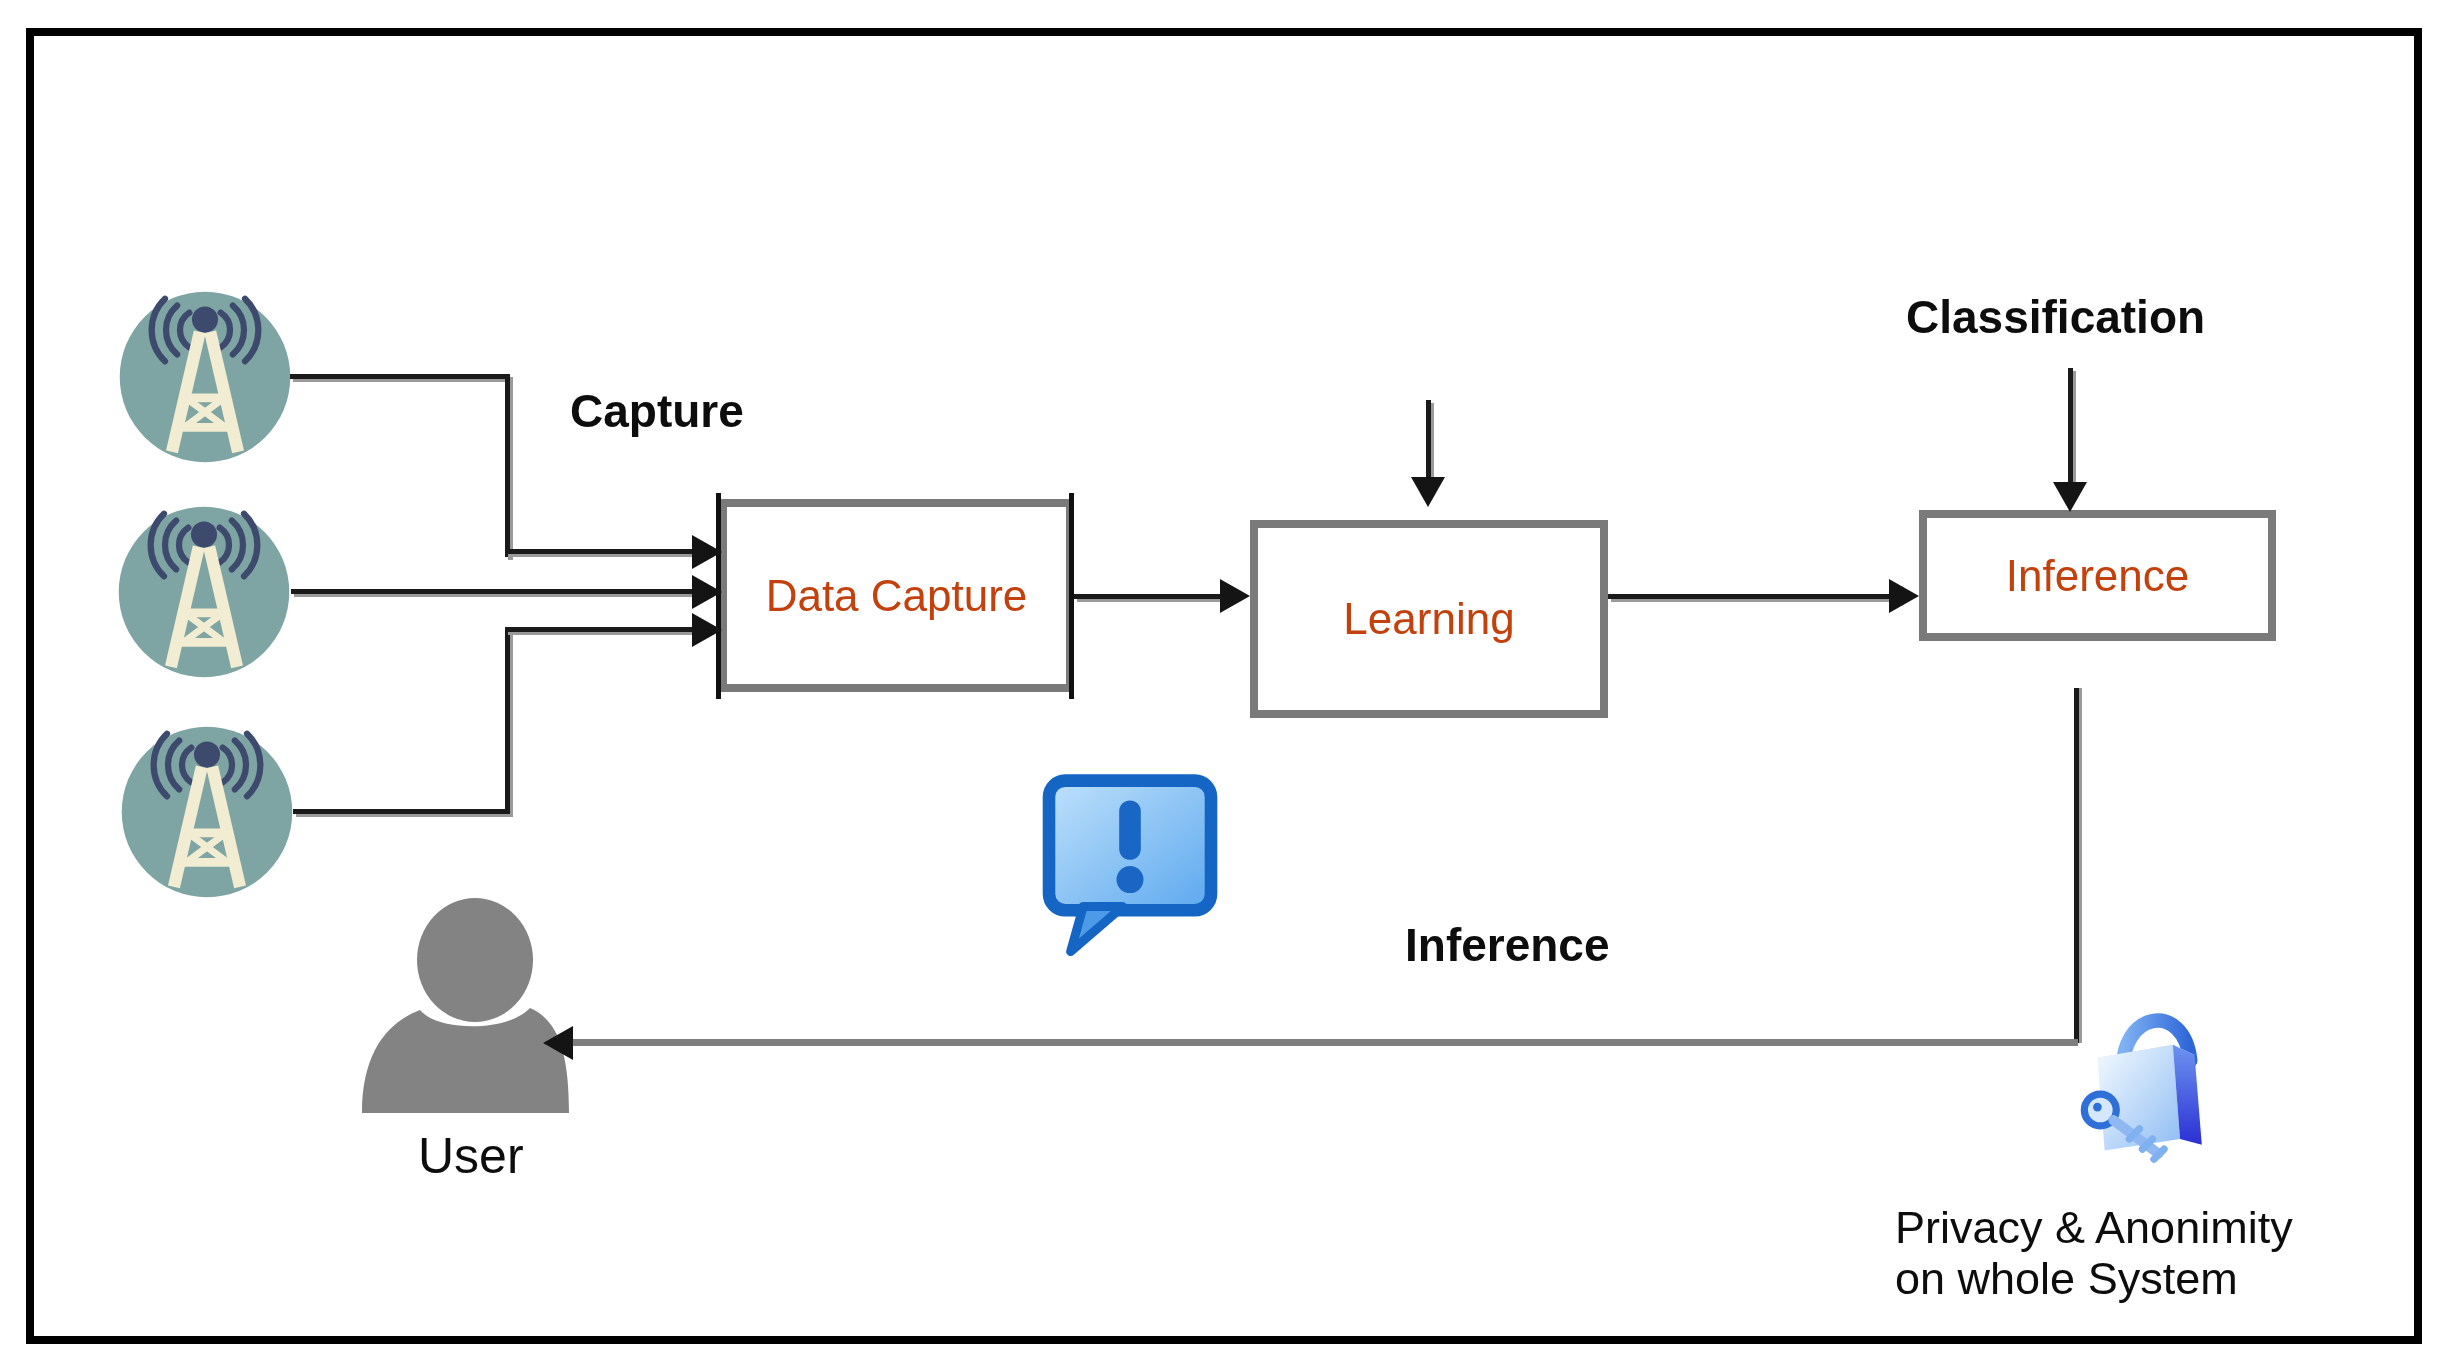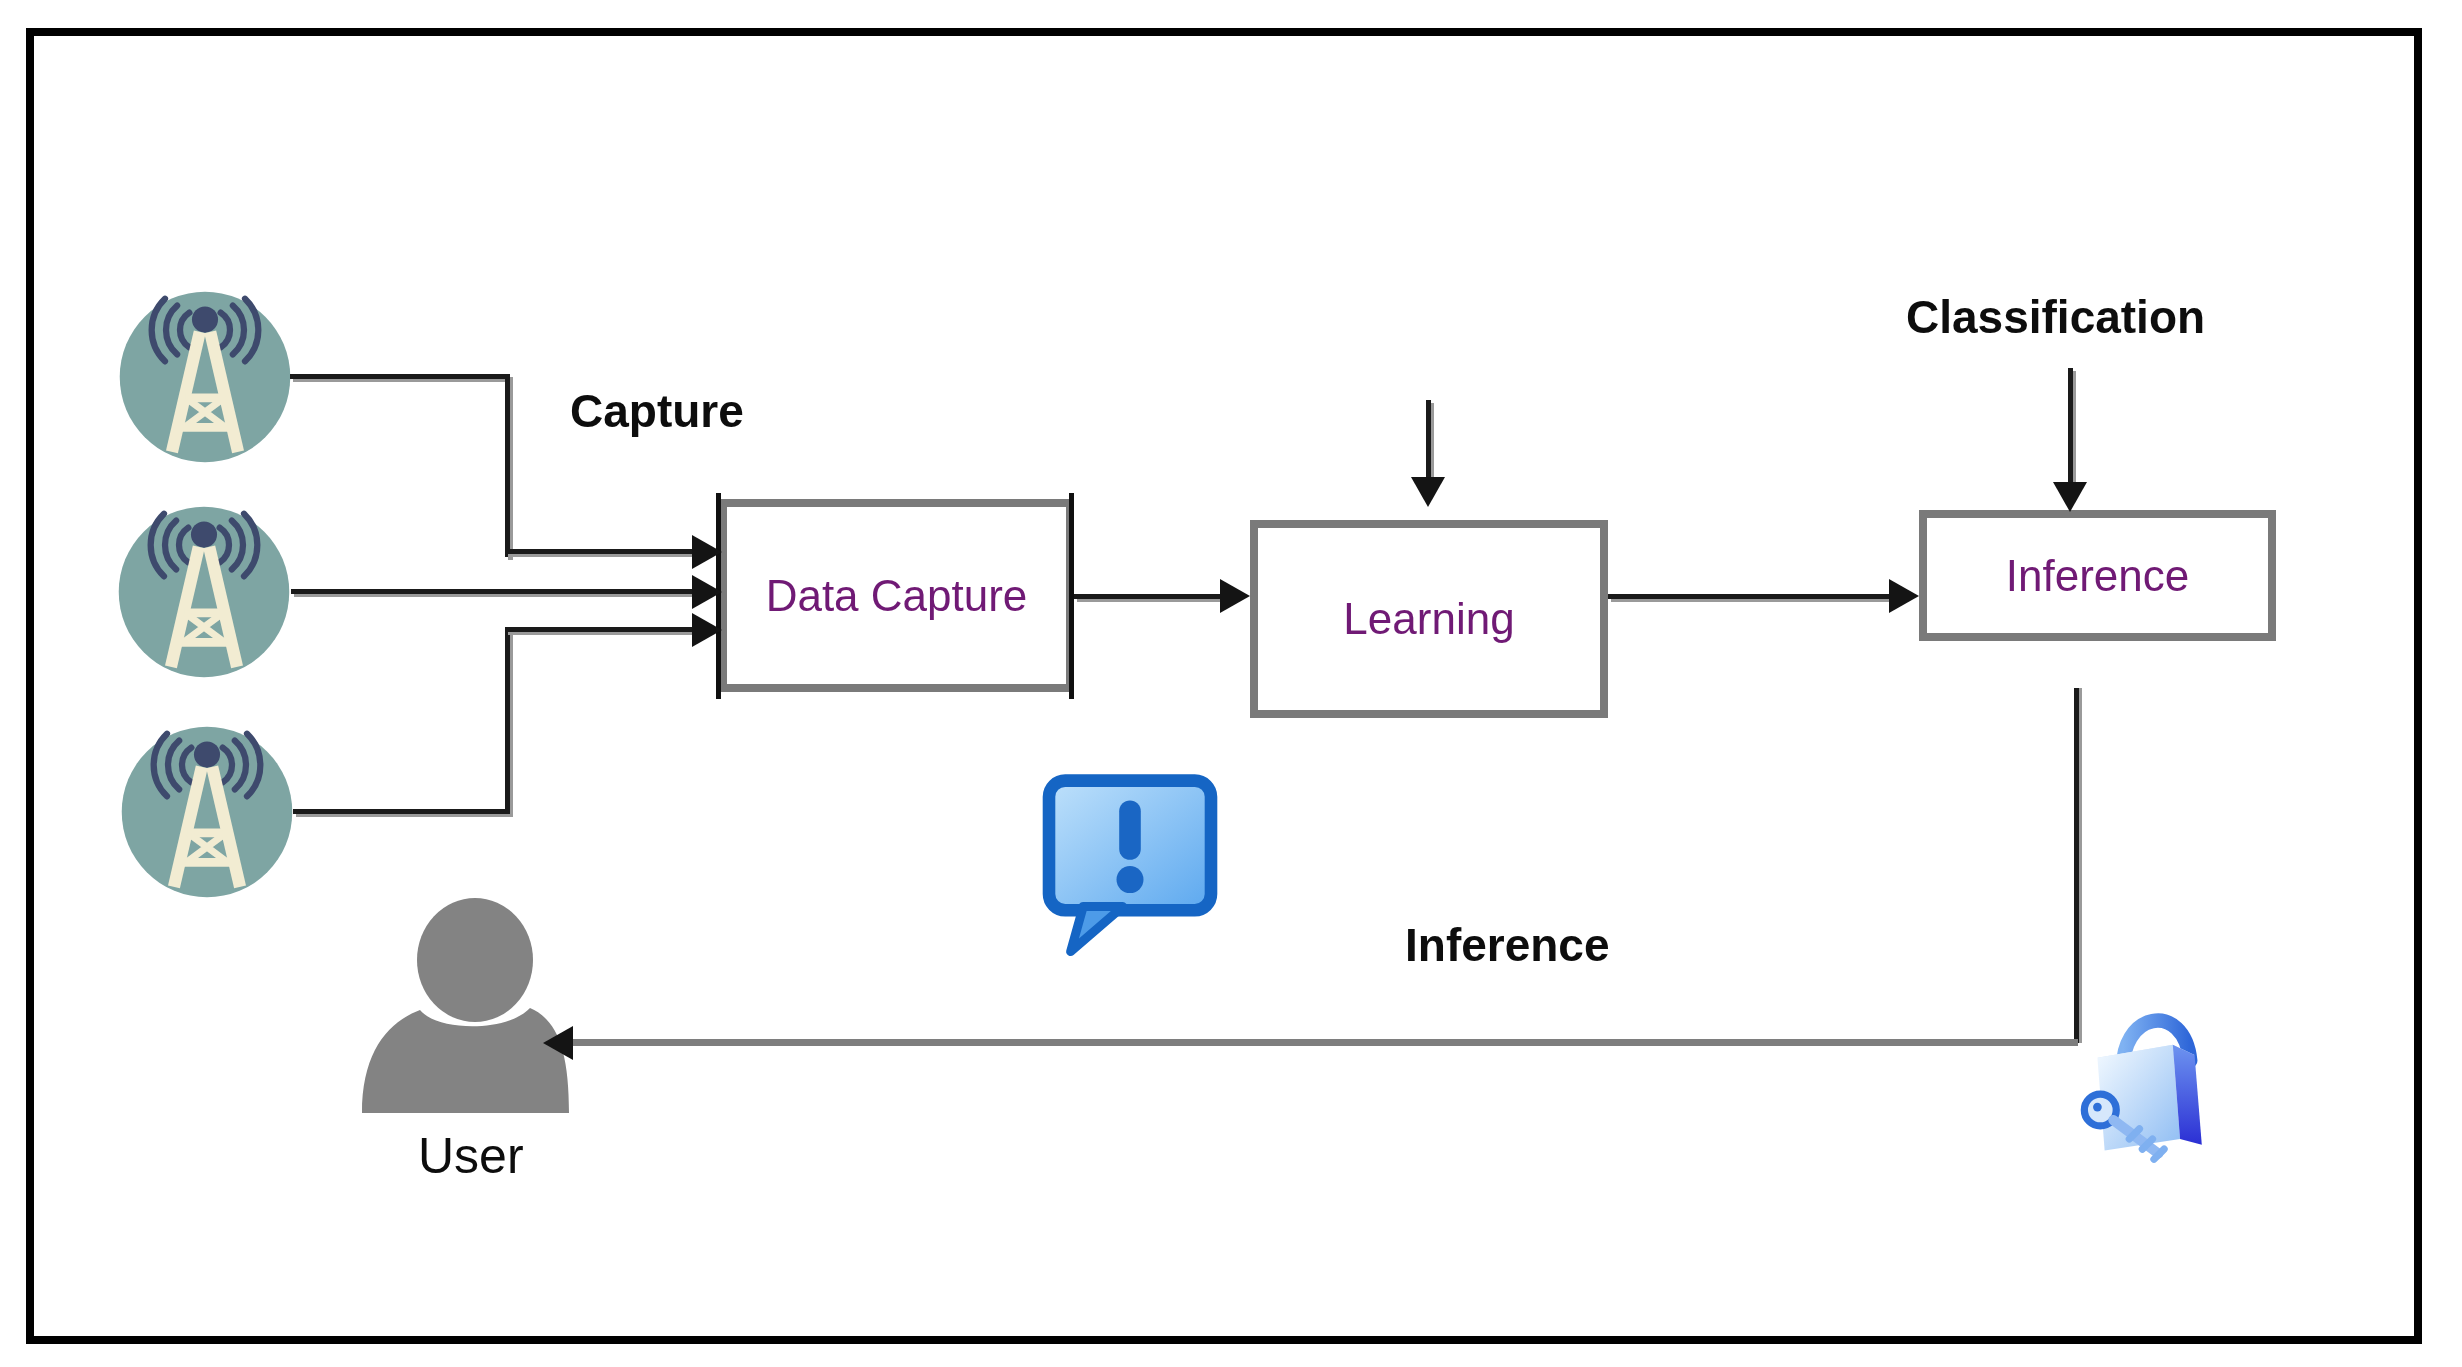--- a/index.html
+++ b/index.html
@@ -2,21 +2,21 @@
 <html><head>
 <meta charset="utf-8">
 <style>
   html,body{margin:0;padding:0;background:#fff;}
   .canvas{position:relative;width:2462px;height:1367px;background:#ffffff;overflow:hidden;
           font-family:"Liberation Sans","DejaVu Sans",sans-serif;}
   .frame{position:absolute;left:26px;top:28px;width:2396px;height:1316px;
          border:8px solid #000;box-sizing:border-box;background:#fff;}
   .node{position:absolute;border:8px solid #7a7a7a;box-sizing:border-box;background:#ffffff;
         display:flex;align-items:center;justify-content:center;z-index:4;}
-  .node span{font-size:44px;color:#701a75;white-space:nowrap;}
+  .node span{font-size:44px;color:#c2410c;white-space:nowrap;}
   .line{position:absolute;background:#1a1a1a;z-index:3;}
   .line.shadow{box-shadow:3px 3px 0 #9a9a9a;}
   .grayline{position:absolute;background:#7e7e7e;z-index:3;}
   .accent{position:absolute;background:#101010;z-index:5;}
   .ah{position:absolute;width:0;height:0;z-index:6;}
   .ah-right{border-top:17px solid transparent;border-bottom:17px solid transparent;border-left:30px solid #141414;}
   .ah-left{border-top:17px solid transparent;border-bottom:17px solid transparent;border-right:30px solid #141414;}
   .ah-down{border-left:17px solid transparent;border-right:17px solid transparent;border-top:30px solid #141414;}
   .lbl{position:absolute;color:#0d0d0d;white-space:nowrap;z-index:7;}
   .lbl-bold{font-weight:bold;font-size:46px;}
@@ -171,14 +171,18 @@
     <circle cx="14" cy="86" r="11" fill="#D6E7FB" stroke="#2E6FD8" stroke-width="5"></circle>
     <circle cx="12" cy="84" r="3" fill="#2E6FD8"></circle>
     <path d="M23 93 L54 116" stroke="#8FB8F2" stroke-width="7" stroke-linecap="round"></path>
     <path d="M34 106 l7 -7 M43 113 l7 -7 M51 120 l7 -7" stroke="#7FB0F0" stroke-width="5" stroke-linecap="round"></path>
   </svg>
 
   <div class="lbl lbl-bold" style="left:570px;top:384px">Capture</div>
   <div class="lbl lbl-bold" style="left:1906px;top:290px">Classification</div>
   <div class="lbl lbl-bold" style="left:1405px;top:918px">Inference</div>
   <div class="lbl lbl-user" style="left:418px;top:1120px">User</div>
+  <div class="lbl lbl-privacy" style="left:1895px;top:1202px">
+    <div>Privacy &amp; Anonimity</div>
+    <div>on whole System</div>
+  </div>
 
 </div>
 
 </body></html>

